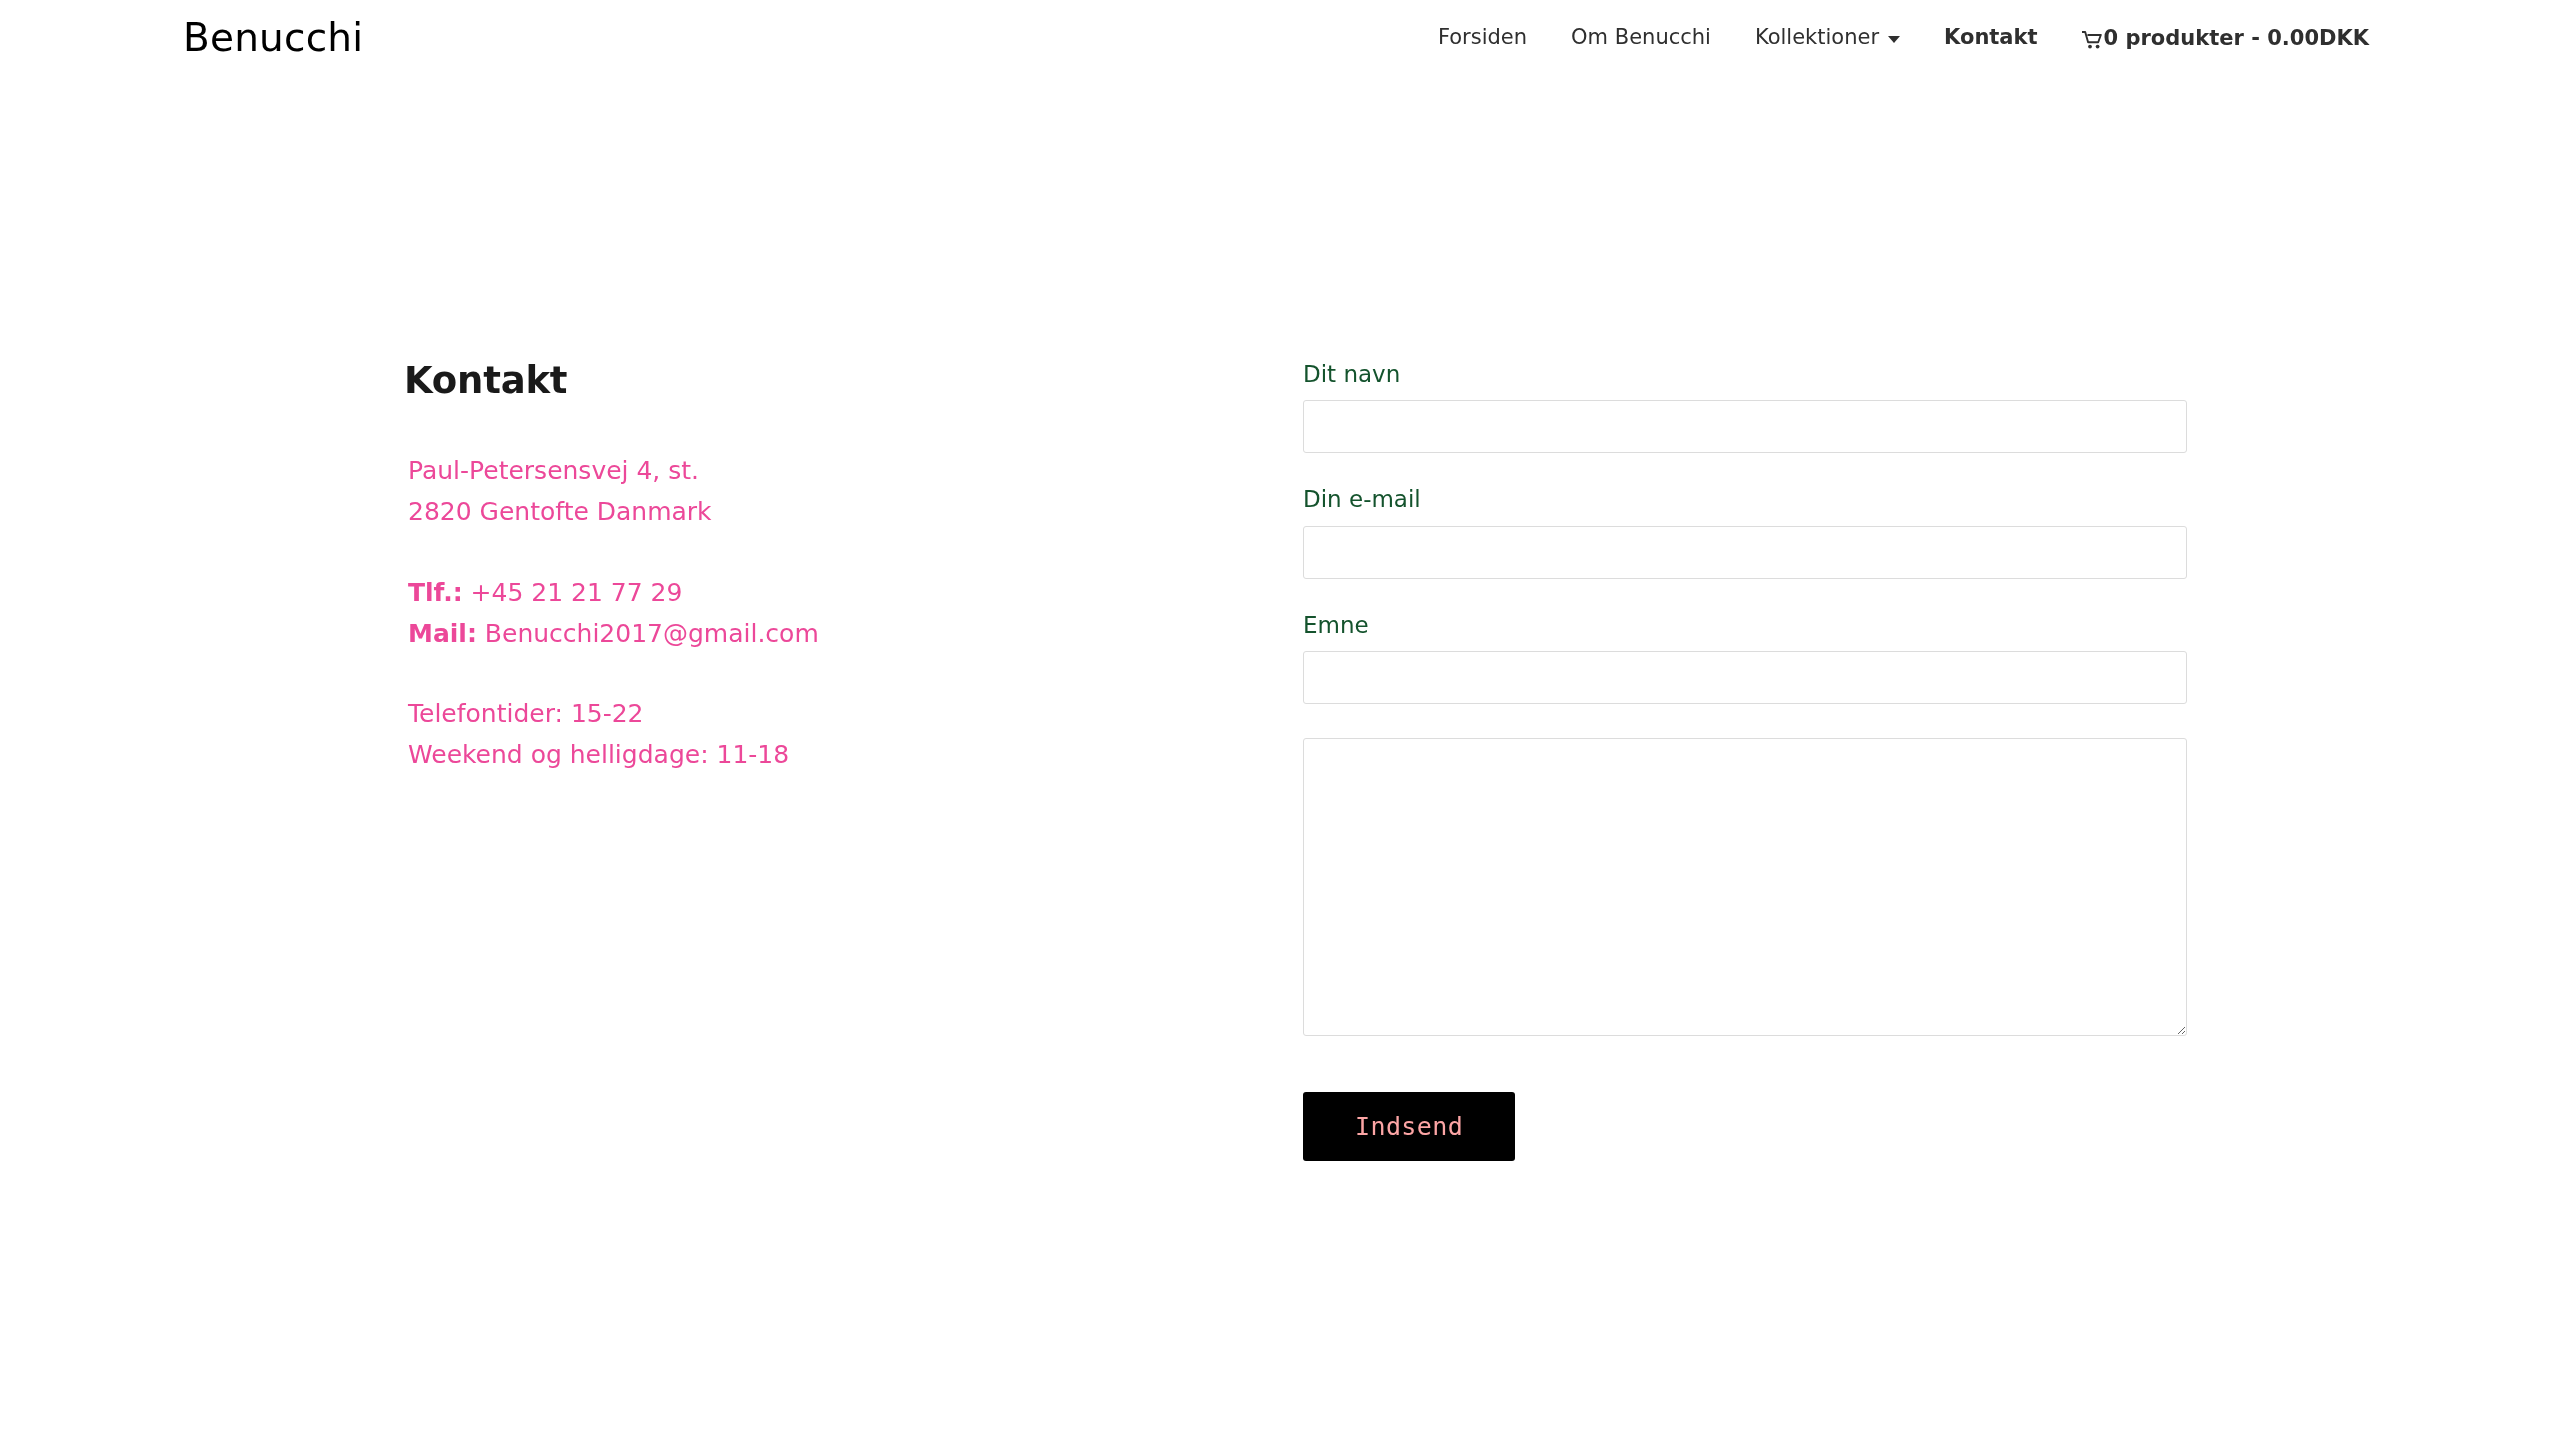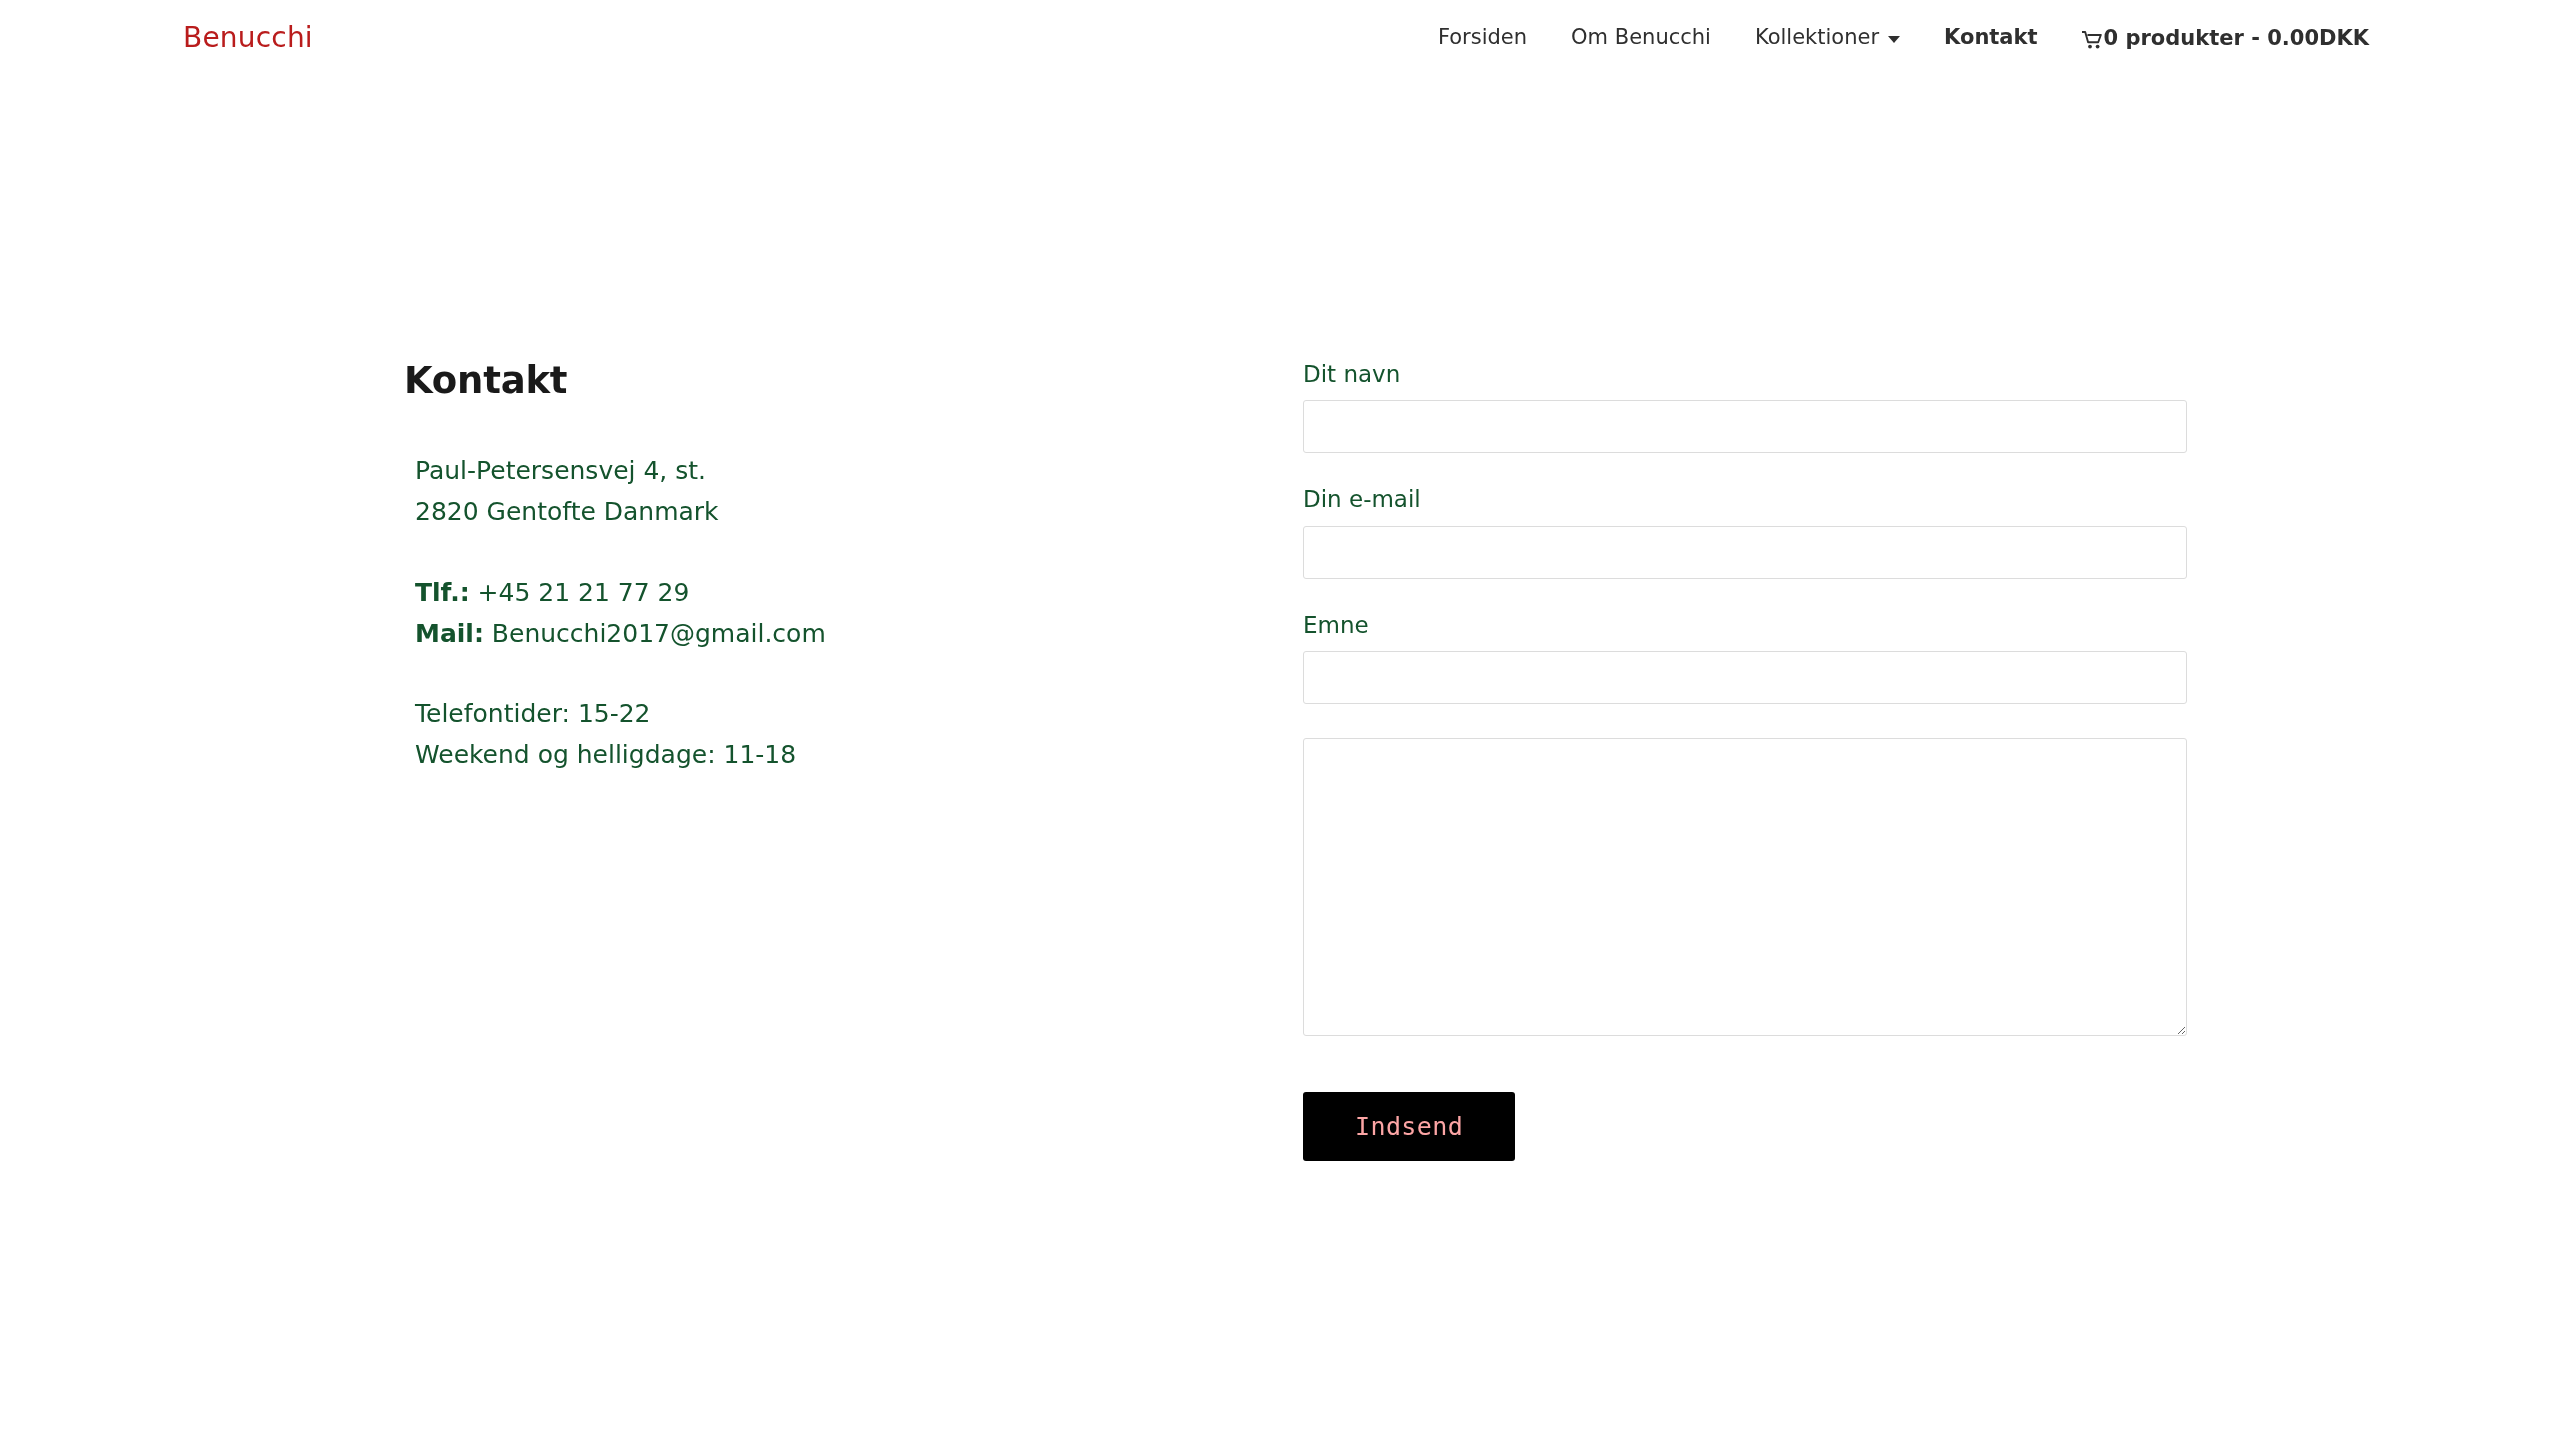--- a/index.html
+++ b/index.html
@@ -21,24 +21,24 @@
   .site-header {
     width: 100%;
     height: 75px;
     display: flex;
     align-items: center;
     background: #ffffff;
   }
   .brand {
     margin-left: 183px;
     font-family: "DejaVu Sans", sans-serif;
-    font-size: 28px;
+    font-size: 39px;
     font-weight: 400;
     letter-spacing: 0.2px;
-    color: #b91c1c;
+    color: #000000;
     line-height: 1;
     text-decoration: none;
   }
   .main-nav {
     margin-left: auto;
     margin-right: 183px;
     display: flex;
     align-items: center;
     gap: 0px;
   }
@@ -104,22 +104,22 @@
     font-size: 37px;
     font-weight: 700;
     color: #1a1a1a;
     margin: 0 0 48px 0;
     line-height: 1.2;
     letter-spacing: -0.2px;
   }
   .addr-block, .contact-block, .hours-block {
     font-size: 25px;
     line-height: 1.63;
-    color: #14532d;
-    margin: 11px;
+    color: #ec4899;
+    margin: 4px;
   }
   .addr-block { margin-bottom: 40px; }
   .contact-block { margin-bottom: 40px; }
   .contact-block b { font-weight: 700; }
 
   .right-col {
     position: absolute;
     left: 1303px;
     top: 287px;
     width: 890px;

